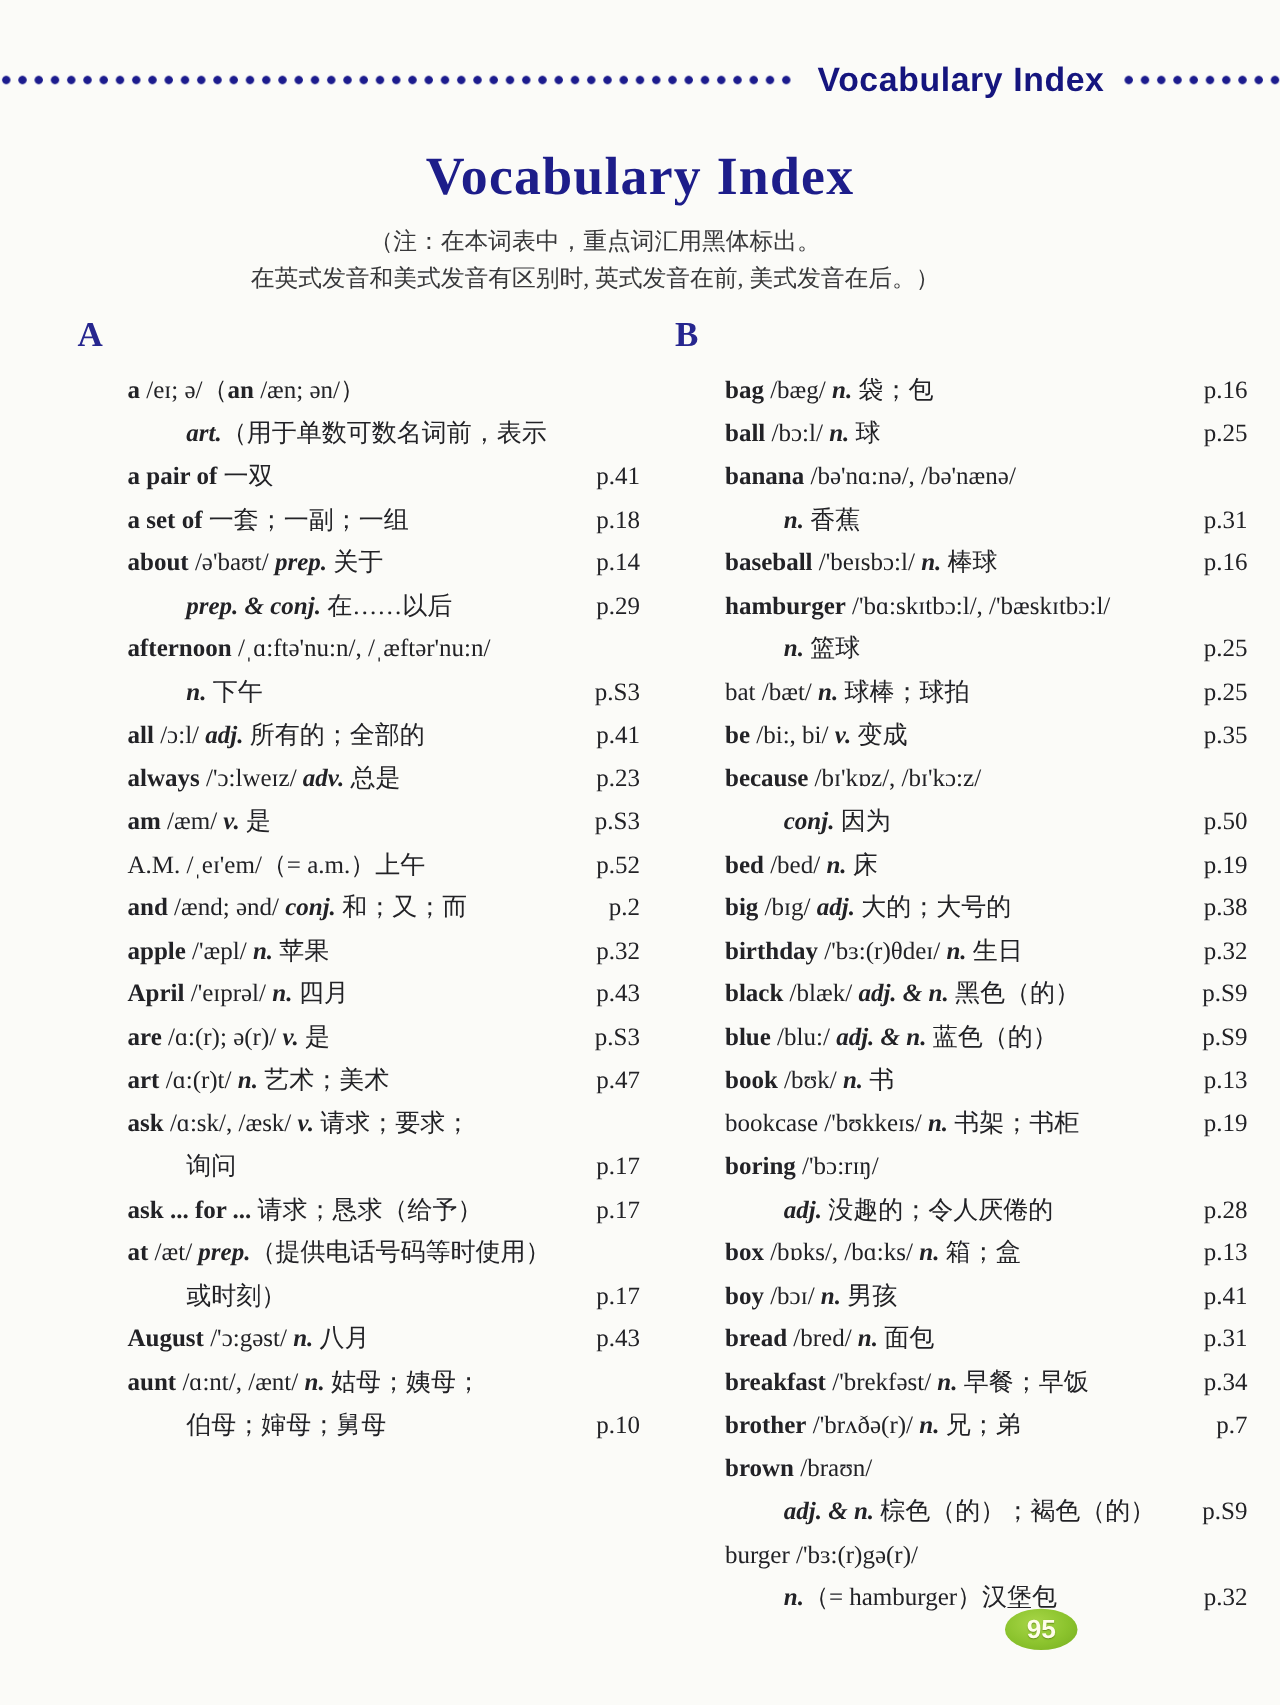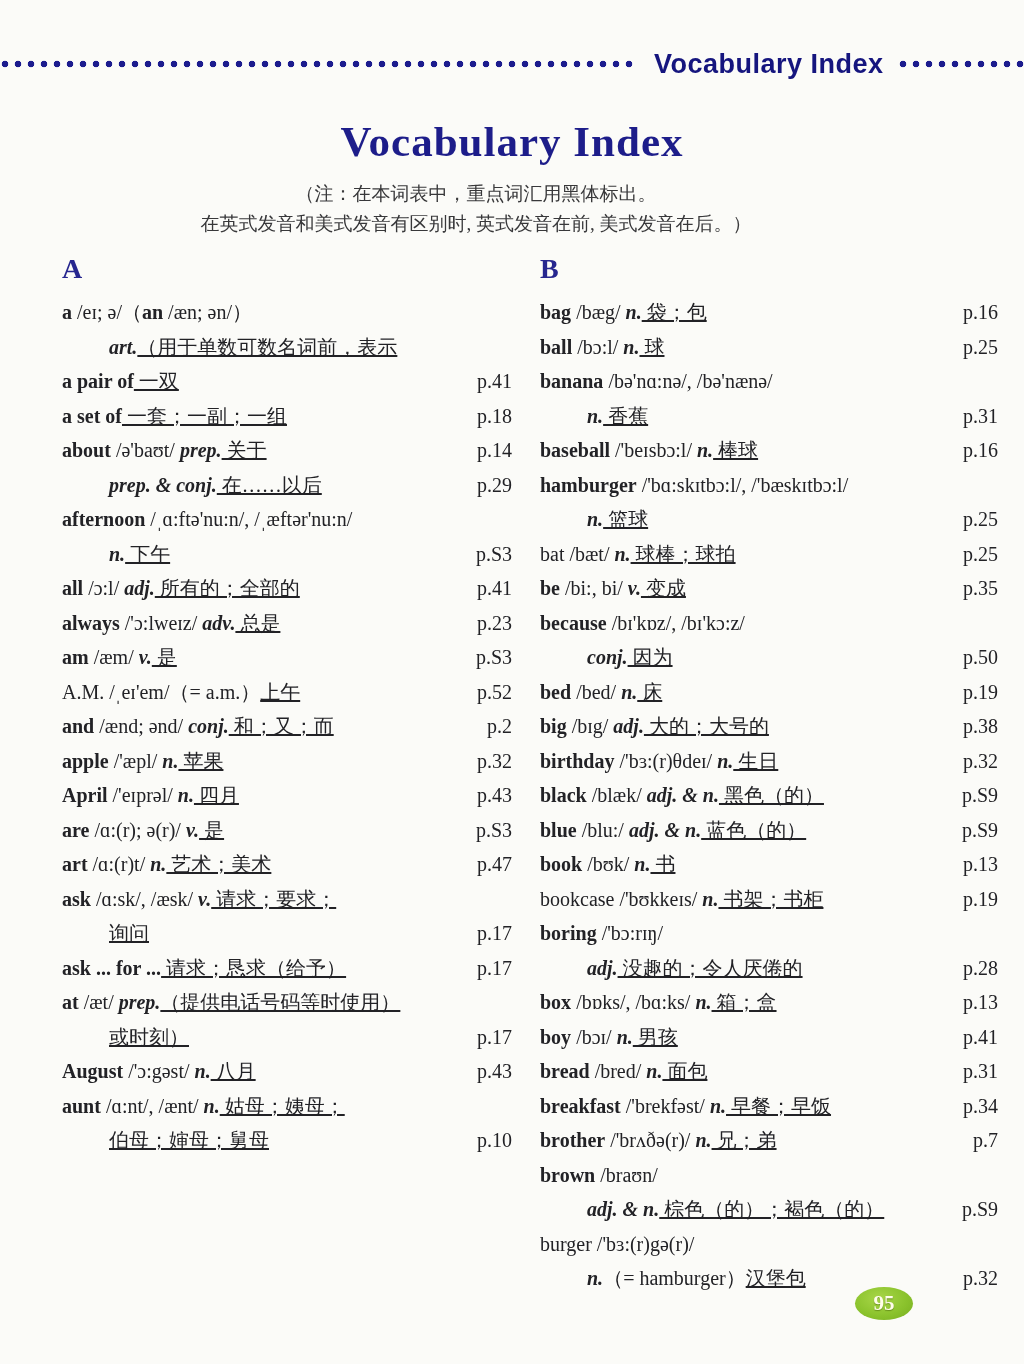--- a/index.html
+++ b/index.html
@@ -48,34 +48,34 @@
   .col-a{left:62px;width:450px;}
   .col-b{left:540px;width:458px;}
   .letter{
     font-weight:700;font-size:28px;line-height:34px;
     color:#26268f;margin-bottom:9px;
   }
   .line{
     display:flex;align-items:baseline;justify-content:space-between;
     height:34.5px;font-size:20px;line-height:34.5px;white-space:nowrap;
   }
-  .line .txt{flex:1 1 auto;overflow:visible;}
+  .line .txt{flex:1 1 auto;overflow:visible;margin-left:40px;}
   .line .pg{flex:0 0 auto;padding-left:6px;text-align:center;}
   .line.indent .txt{padding-left:47px;}
   .b{font-weight:700;}
   .ph{font-weight:400;}
   .pos{font-weight:700;font-style:italic;}
-  .cn{font-weight:400;text-decoration:underline;}
+  .cn{font-weight:400;}
   
   .badge{
-    position:absolute;left:855px;top:1287px;width:58px;height:33px;
+    position:absolute;left:804px;top:1287px;width:58px;height:33px;
     border-radius:50%;
     background:radial-gradient(ellipse at 42% 35%,#a8d648 0%,#8bc32d 55%,#76ad1f 100%);
     display:flex;align-items:center;justify-content:center;
-    font-family:Liberation Serif, serif;
+    font-family:Liberation Sans, sans-serif;
     font-weight:700;font-size:21px;color:#fffdea;
     text-shadow:0 1px 1px rgba(60,90,0,.55);
   }
 </style>
 </head>
 <body>
 
 <div class="runhead">
   <div class="dots dots-left"></div>
   <div class="runhead-label">Vocabulary Index</div>

